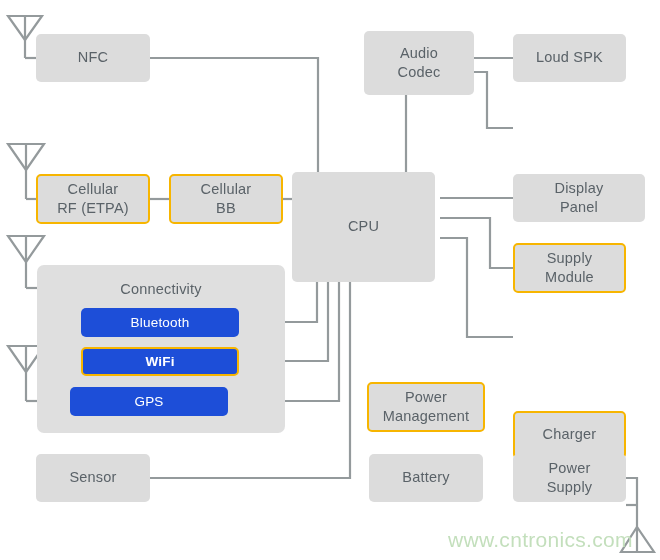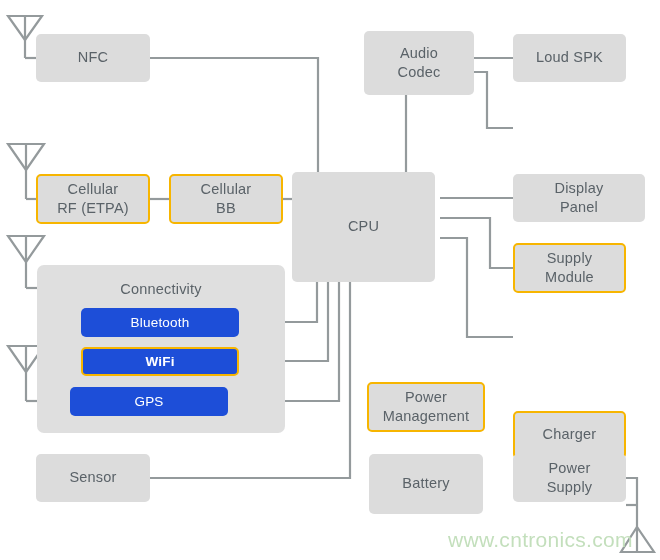--- a/index.html
+++ b/index.html
@@ -205,21 +205,21 @@
 
   <div class="blk hl" style="left:367px; top:382px; width:118px; height:50px;">
     <span>Power
 Management</span>
   </div>
 
   <div class="blk hl" style="left:513px; top:383px; width:113px; height:48px;margin-top:28px;">
     <span>Charger</span>
   </div>
 
-  <div class="blk" style="left:369px; top:454px; width:114px; height:60px;text-align:right;">
+  <div class="blk" style="left:369px; top:454px; width:114px; height:48px;text-align:right;">
     <span>Battery</span>
   </div>
 
   <div class="blk" style="left:513px; top:454px; width:113px; height:48px;">
     <span>Power
 Supply</span>
   </div>
 
   <div class="watermark" style="left:448px; top:528px;">www.cntronics.com</div>
 

